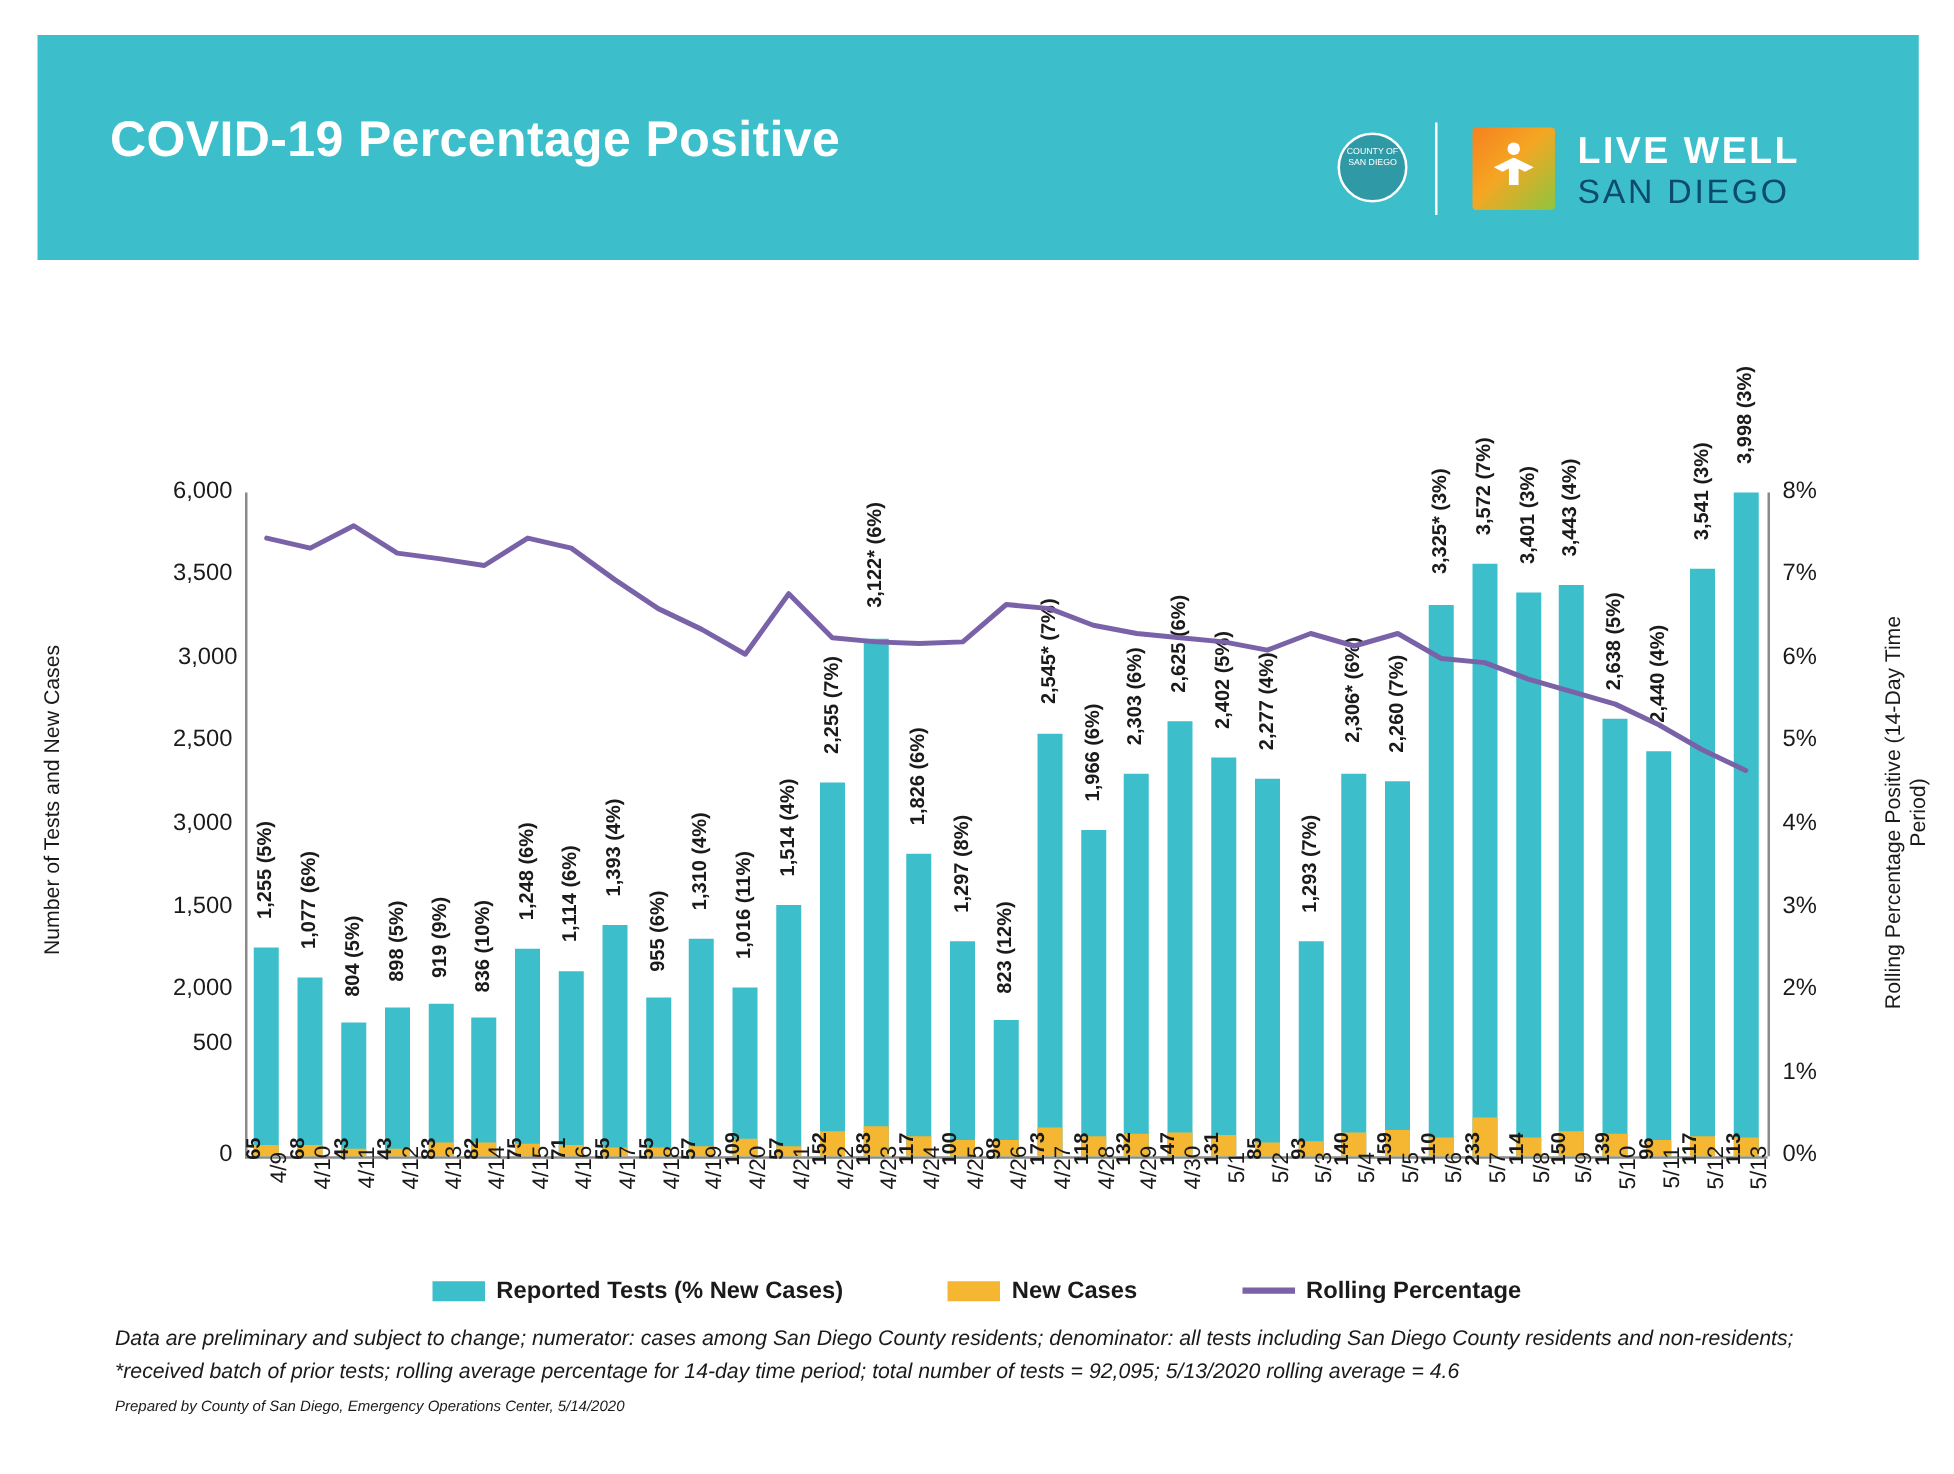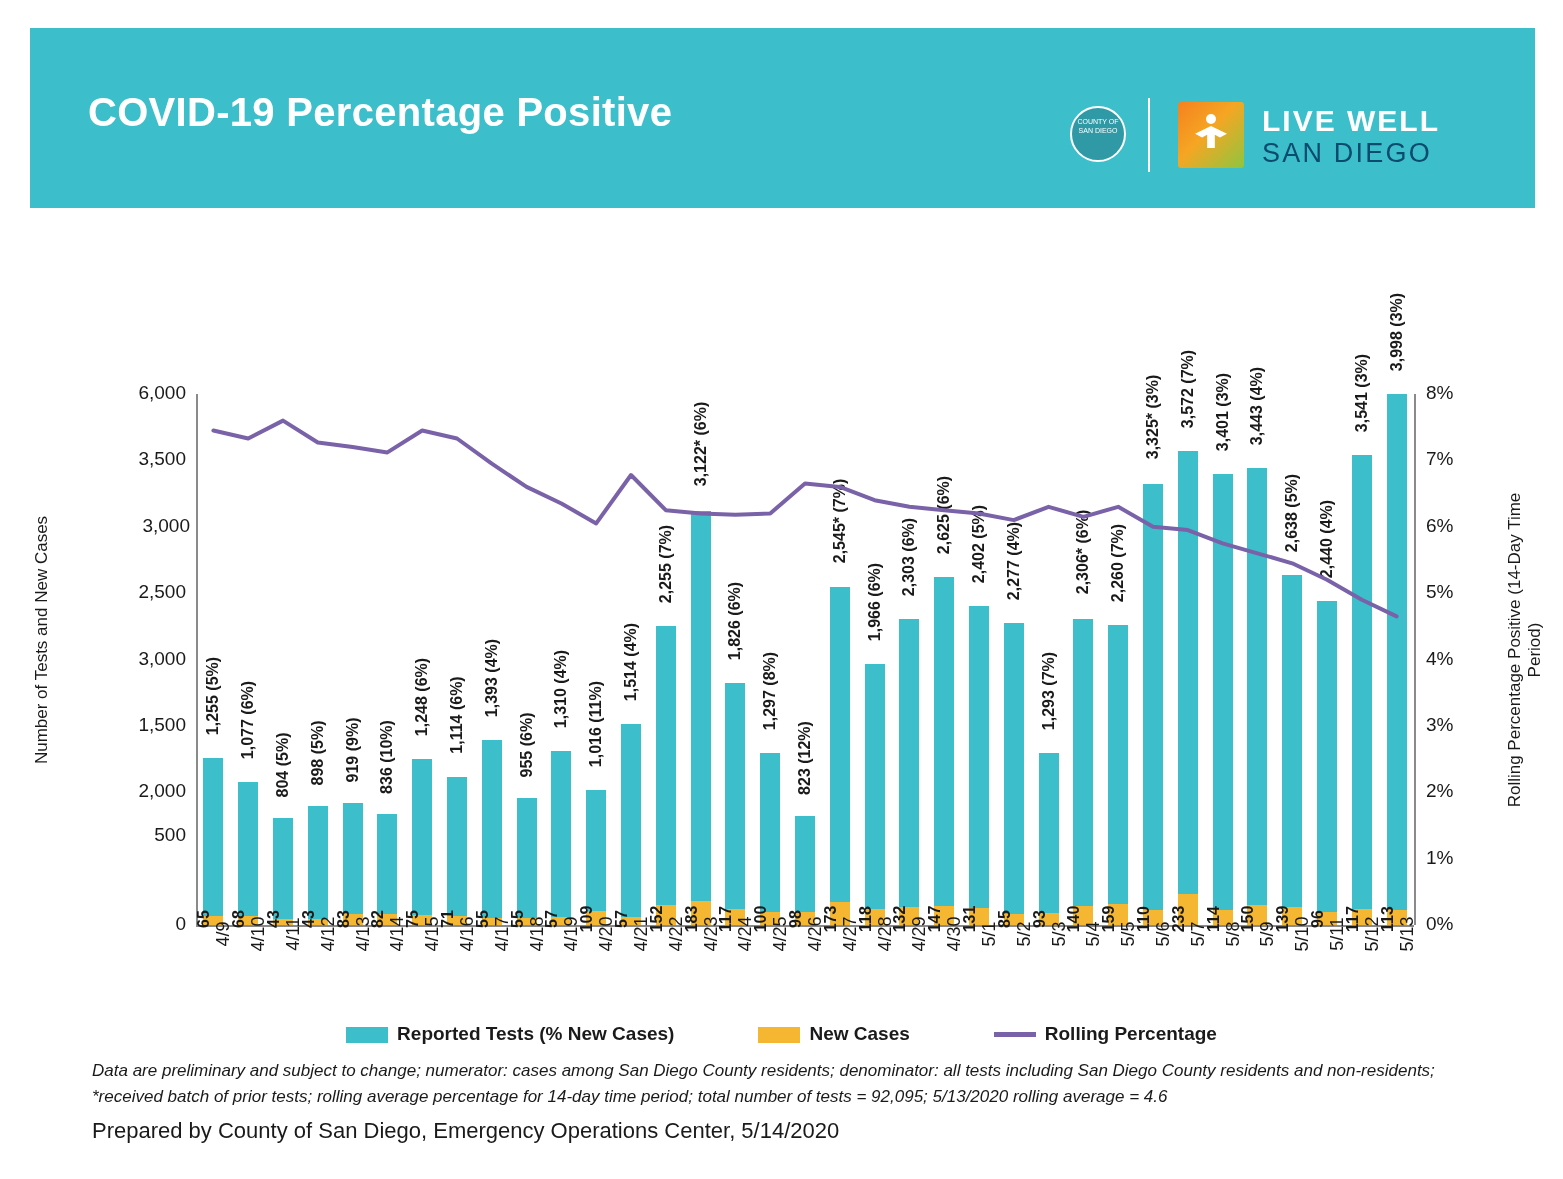--- a/index.html
+++ b/index.html
@@ -280,21 +280,22 @@
     width: 1400px;
     font-size: 17px;
     font-style: italic;
     color: #1a1a1a;
     line-height: 26px;
   }
   .prepared {
     position: absolute;
     left: 92px;
     top: 1118px;
-    font-size: 22px;
+    font-size: 12px;
+    font-style: italic;
     color: #1a1a1a;
   }
 </style>
 </head>
 <body>
 
 <div class="page">
 
   <div class="header">
     <div class="header-title">COVID-19 Percentage Positive</div>

